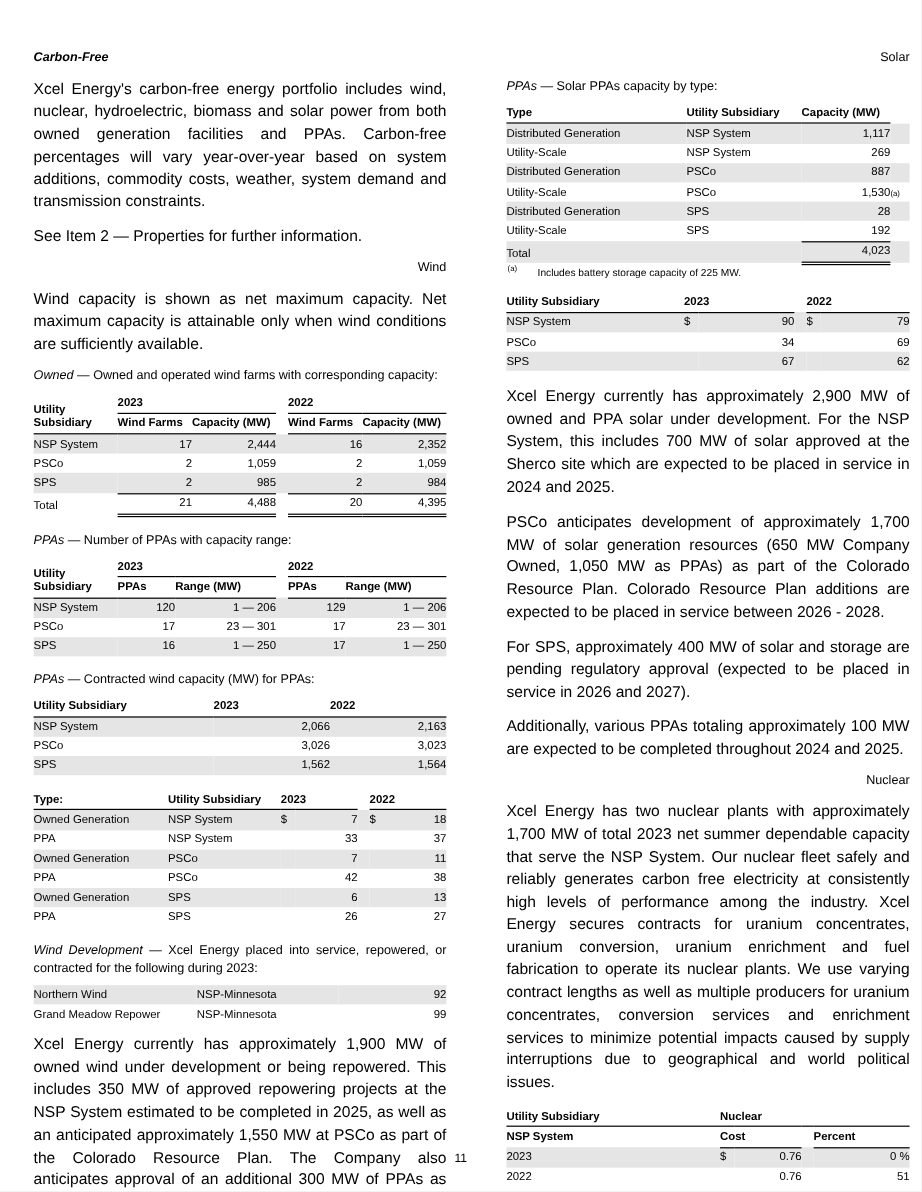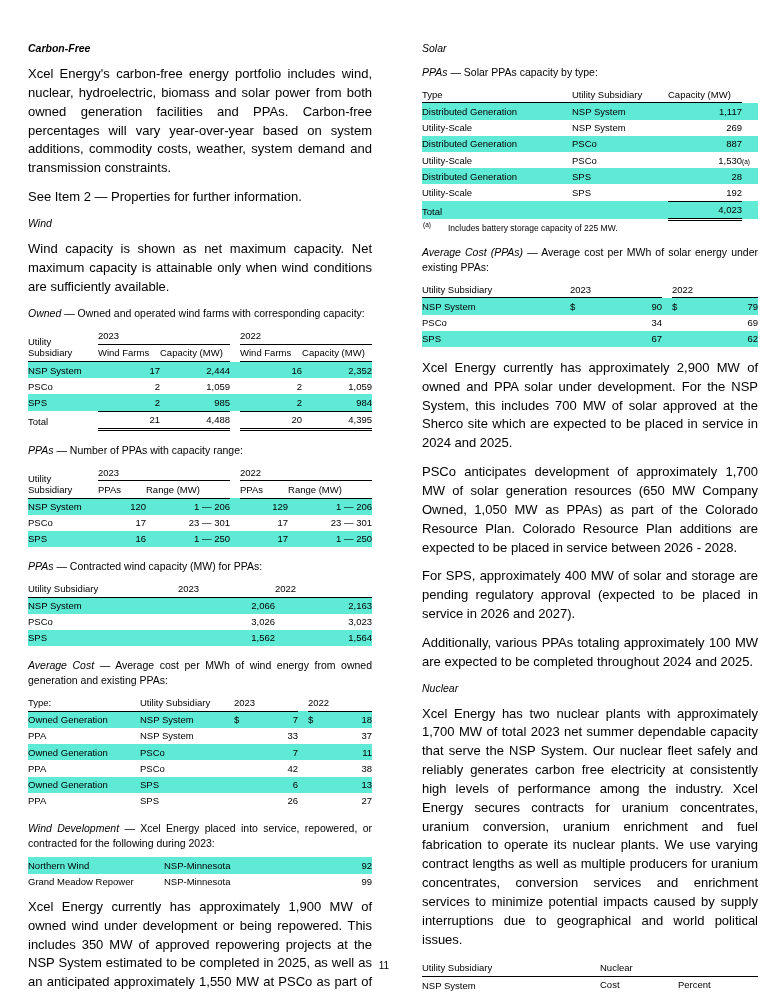--- a/index.html
+++ b/index.html
@@ -7,35 +7,35 @@
   .page {
     width: 768px; height: 993px; margin: 0 auto; position: relative;
     background: #ffffff; color: #000;
     font-family: "Liberation Sans", "DejaVu Sans", sans-serif;
   }
   .cols { display: flex; gap: 50px; padding: 42px 28px 0 28px; }
   .col-left  { flex: 0 0 344px; width: 344px; }
   .col-right { flex: 0 0 336px; width: 336px; }
 
   .h-bi { font-size: 10.5px; font-weight: bold; font-style: italic; margin-bottom: 11px; }
-  .h-i  { font-size: 10.5px; font-style: italic; font-weight: normal; margin-bottom: 11px; }
+  .h-i  { font-size: 10.5px; font-weight: normal; margin-bottom: 11px; text-align: right; }
   .body-p { font-size: 13px; line-height: 1.45; text-align: justify; margin-bottom: 10px; }
   .lead   { font-size: 10.5px; line-height: 1.45; text-align: justify; margin-bottom: 6px; }
   .it { font-style: italic; }
 
   table.t { border-collapse: collapse; table-layout: fixed; width: 100%;
             font-size: 9.5px; margin-bottom: 12px; }
   .t th, .t td { padding: 2.5px 0; vertical-align: bottom; line-height: 1.18; }
-  .t th { font-weight: normal; }
+  .t th { font-weight: bold; }
   .l { text-align: left;  padding-left: 4px; }
   .c { text-align: left; }
   .n { text-align: right; padding-right: 8px; }
   .d { text-align: left;  padding-left: 2px; }
   .u { border-bottom: 1px solid #000; }
-  tr.s { background: #5eead4; }
+  tr.s { background: #e5e5e5; }
   .ind { padding-left: 11px; }
   .tb { border-top: 1px solid #000; }
   .db { border-bottom: 3px double #000; }
   .fm { font-size: 6.5px; vertical-align: top; text-align: left; padding-left: 3px; padding-top: 2px; }
   .fn { font-size: 8.5px; margin: -6px 0 12px 1px; }
   .fn sup { font-size: 6.5px; margin-right: 17px; }
   .pageno { position: absolute; bottom: 22px; left: 0; width: 100%; text-align: center; font-size: 10px; }
 </style>
 </head>
 <body>
@@ -189,21 +189,20 @@
           <td class="n">3,023</td>
         </tr>
         <tr class="s">
           <td class="l">SPS</td>
           <td class="n">1,562</td>
           <td class="n">1,564</td>
         </tr>
       </tbody>
         </table>
 
-      <p class="lead"><span class="it">Average Cost</span><span> — Average cost per MWh of wind energy from owned generation and existing PPAs:</span></p>
 
       <table class="t">
         <colgroup>
             <col style="width:112px">
             <col style="width:94px">
             <col style="width:12px">
             <col style="width:52px">
             <col style="width:10px">
             <col style="width:12px">
             <col style="width:52px">
@@ -357,21 +356,20 @@
         <tr class="s">
           <td class="l ind" colspan="2">Total</td>
           <td class="n db">4,023</td>
           <td></td>
         </tr>
       </tbody>
         </table>
 
       <div class="fn"><sup>(a)</sup><span>Includes battery storage capacity of 225 MW.</span></div>
 
-      <p class="lead"><span class="it">Average Cost (PPAs)</span><span> — Average cost per MWh of solar energy under existing PPAs:</span></p>
 
       <table class="t">
         <colgroup>
             <col style="width:148px">
             <col style="width:12px">
             <col style="width:80px">
             <col style="width:10px">
             <col style="width:12px">
             <col style="width:74px">
           </colgroup>

